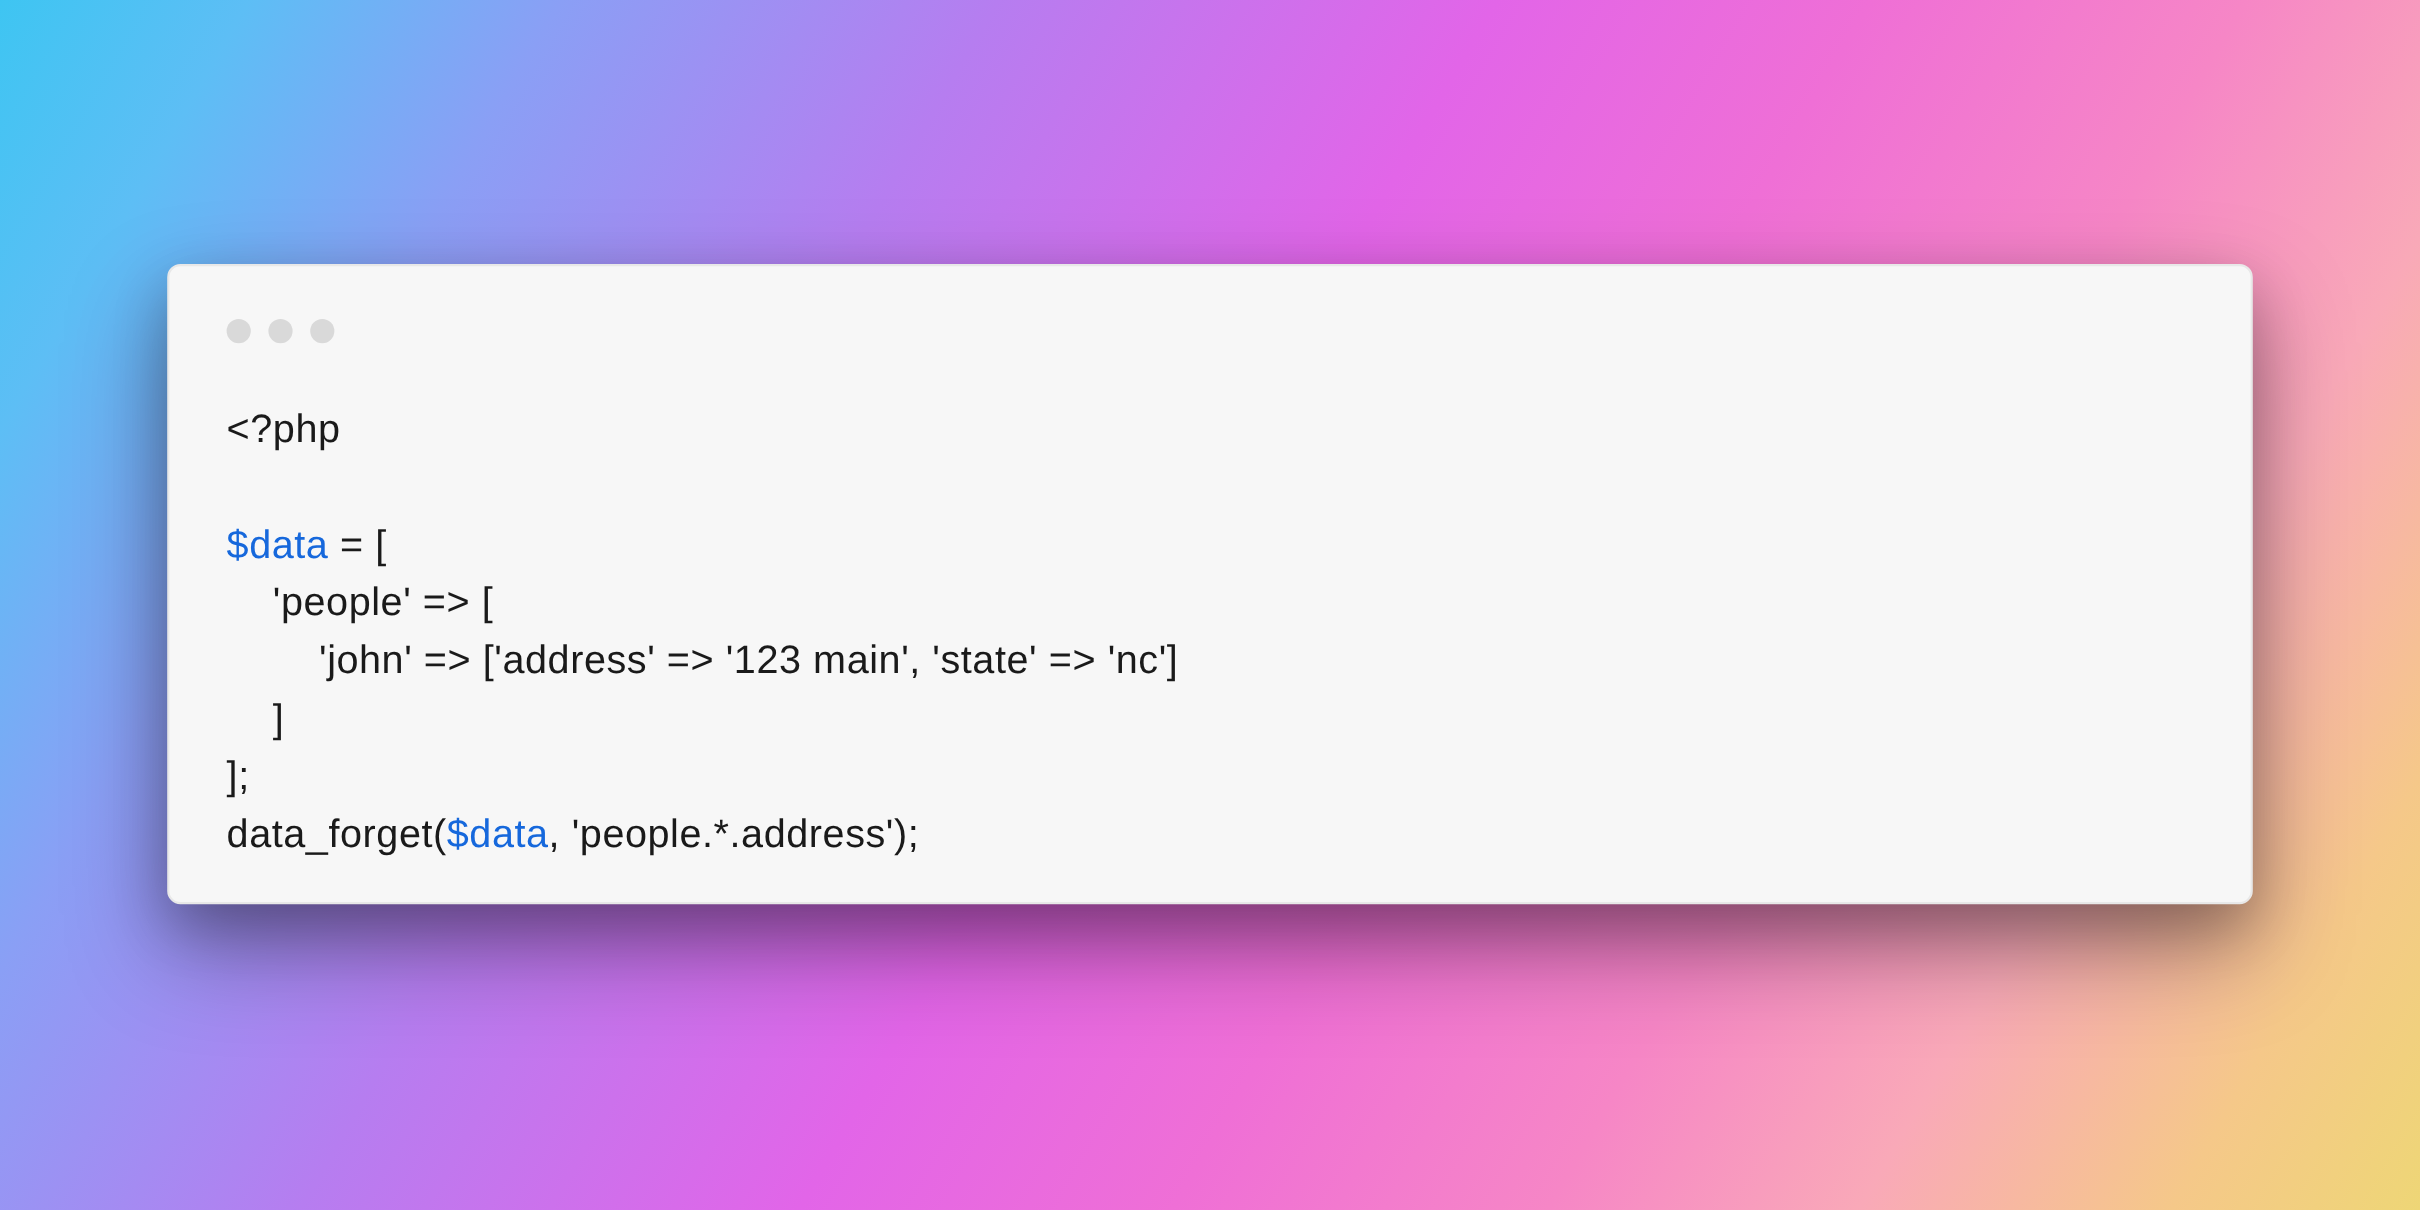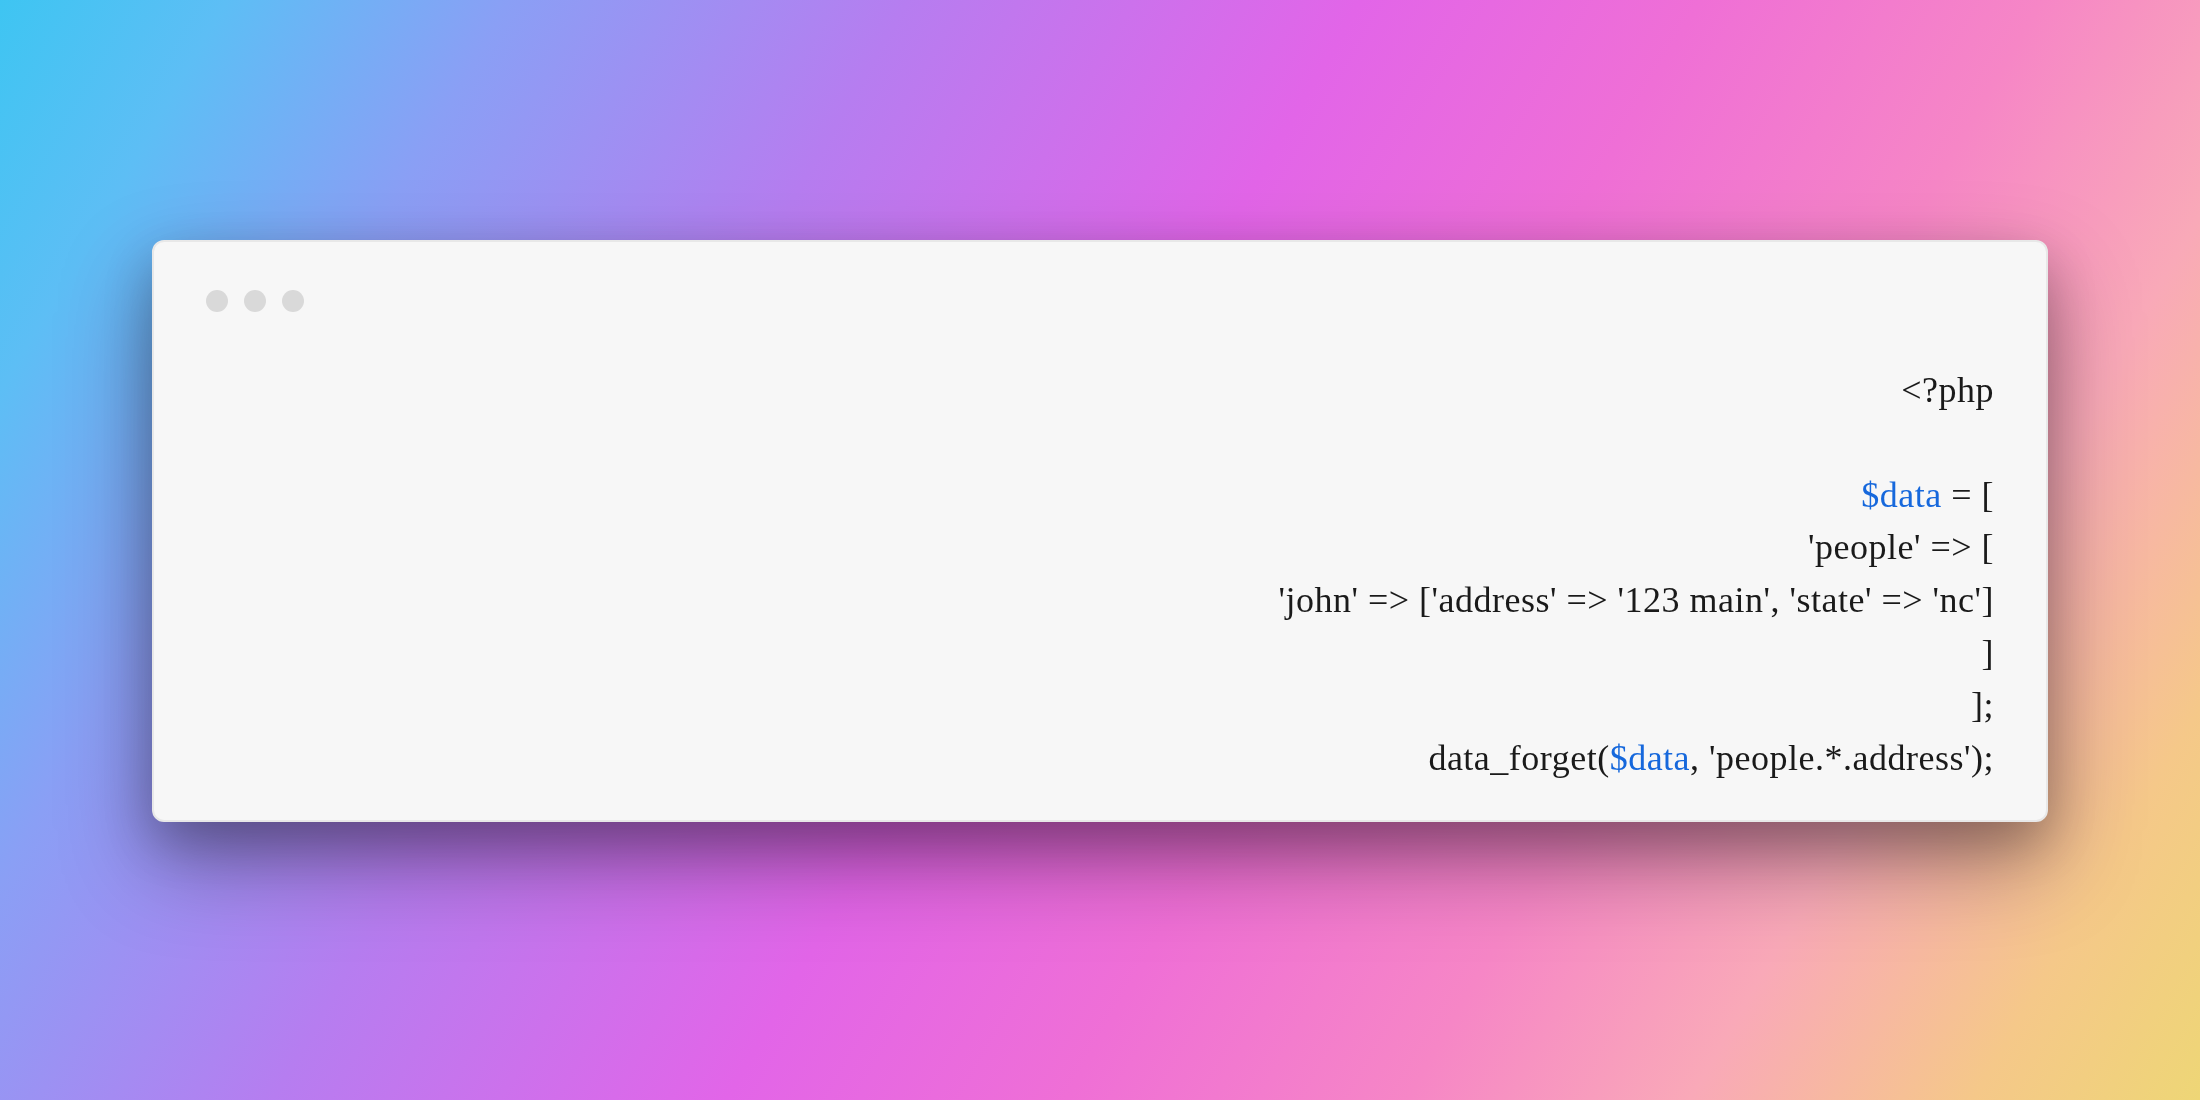--- a/index.html
+++ b/index.html
@@ -45,27 +45,26 @@
     }
     
     .window-dot {
       width: 22px;
       height: 22px;
       border-radius: 50%;
       background: #d9d9d9;
     }
     
     .code-content {
-      font-family: Liberation Serif, serif;
+      font-family: Liberation Sans, sans-serif;
       font-size: 36px;
       line-height: 1.46;
       color: #1a1a1a;
       white-space: pre;
       letter-spacing: 0.5px;
-      text-align: right;
     }
     
     .token-variable {
       color: #1668dc;
     }
     
     .token-default {
       color: #1a1a1a;
     }
   </style>

